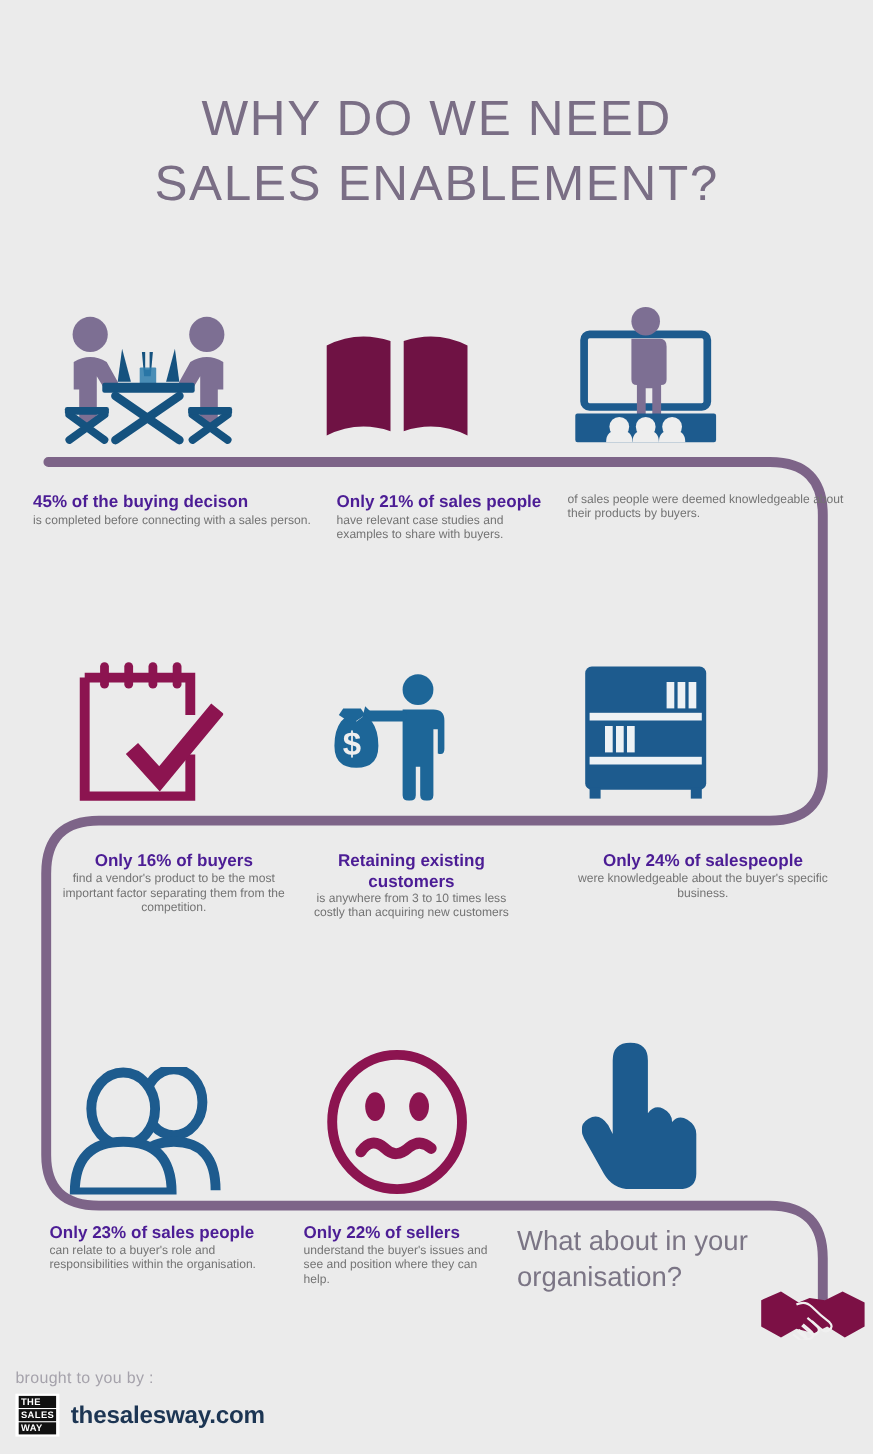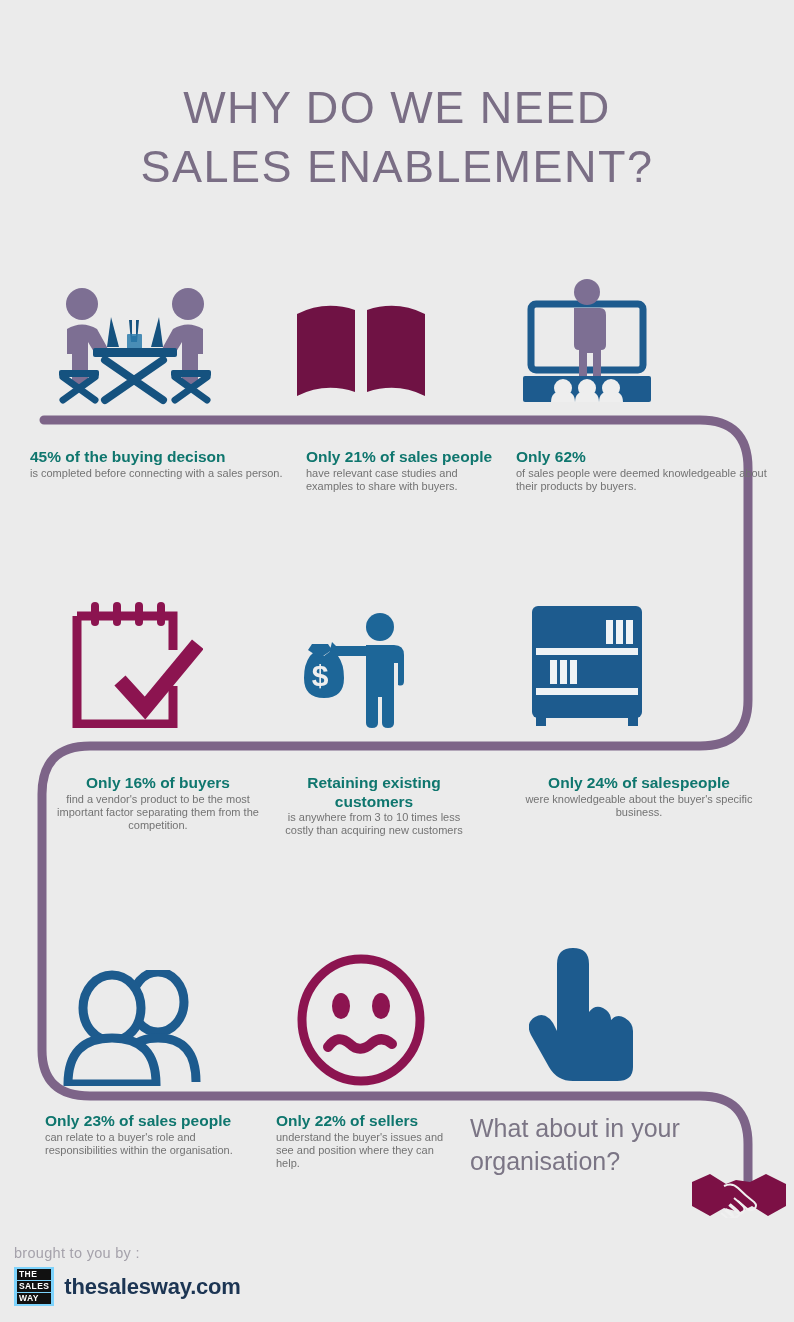--- a/index.html
+++ b/index.html
@@ -31,21 +31,21 @@
   .iconrow{position:absolute;left:0;width:794px;display:flex;}
   .iconcell{width:226px;display:flex;align-items:flex-end;justify-content:center;}
   .iconcell.c1{margin-left:22px;}
   .iconcell.c2{margin-left:0px;}
   .iconcell.c3{margin-left:0px;}
 
   
   .textrow{position:absolute;left:0;width:794px;display:flex;}
   .tcell{box-sizing:border-box;}
   .tcell .hd{
-    color:#0f766e;font-weight:bold;font-size:15.5px;line-height:1.20;
+    color:#4c1d95;font-weight:bold;font-size:15.5px;line-height:1.20;
   }
   .tcell .bd{
     color:#737373;font-weight:normal;font-size:11px;line-height:1.20;
   }
 
   
   .r1{top:448px;}
   .r1 .t1{width:268px;margin-left:30px;}
   .r1 .t2{width:190px;margin-left:8px;}
   .r1 .t3{width:252px;margin-left:20px;}
@@ -63,21 +63,21 @@
   .r3 .t3{width:260px;margin-left:14px;}
 
   .bigq{
     color:#7b7585;font-size:25px;line-height:1.30;font-weight:300;
   }
 
   
   .footer{position:absolute;left:14px;top:1245px;width:400px;}
   .brought{color:#a5a2ab;font-size:14.5px;letter-spacing:.3px;}
   .logorow{display:flex;align-items:center;margin-top:6px;}
-  .logomark{display:flex;flex-direction:column;gap:1px;background:#7dd3fc;padding:2px 3px;}
+  .logomark{display:flex;flex-direction:column;gap:1px;background:#ffffff;padding:2px 3px;}
   .logomark span{
     background:#111111;color:#ffffff;font-weight:bold;
     font-size:8.5px;line-height:9px;letter-spacing:.4px;
     padding:1px 2px;font-family:"Liberation Sans", sans-serif;
     display:block;text-align:left;
   }
   .logotext{
     color:#1c3553;font-size:22px;font-weight:bold;margin-left:10px;letter-spacing:-.2px;
   }
 </style>
@@ -157,21 +157,20 @@
   <div class="textrow r1">
     <div class="tcell t1">
       <div class="hd">45% of the buying decison</div>
       <div class="bd">is completed before connecting with a sales person.</div>
     </div>
     <div class="tcell t2">
       <div class="hd">Only 21% of sales people</div>
       <div class="bd">have relevant case studies and examples to share with buyers.</div>
     </div>
     <div class="tcell t3">
-      <div class="hd">Only 62%</div>
       <div class="bd">of sales people were deemed knowledgeable about their products by buyers.</div>
     </div>
   </div>
 
   <div class="iconrow" style="top:598px;height:130px;">
     <div class="iconcell c1">
       <svg width="136" height="130" viewBox="0 0 136 130">
         <path d="M10 18 l96 0 l0 34" fill="none" stroke="#8c1450" stroke-width="9"></path>
         <path d="M10 18 l0 108 l96 0 l0 -38" fill="none" stroke="#8c1450" stroke-width="9"></path>
         <rect x="24" y="4" width="8" height="24" rx="4" fill="#8c1450"></rect>

